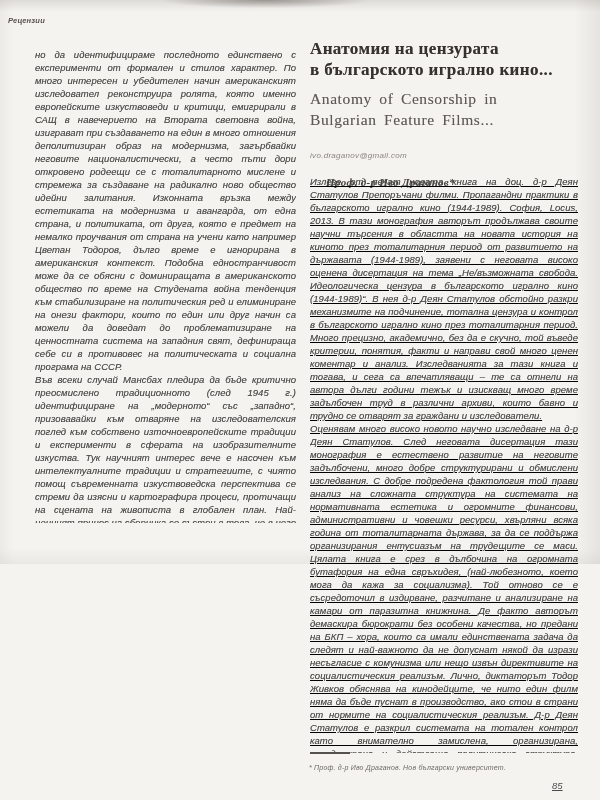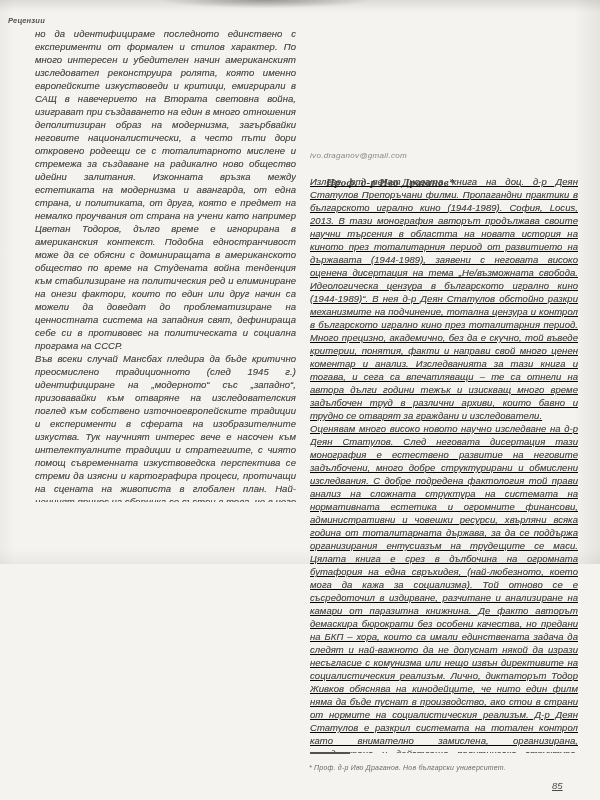--- a/index.html
+++ b/index.html
@@ -25,21 +25,21 @@
   }
   .body-text p{
     margin:0;
     font:italic 9.5px/13px "Liberation Sans",sans-serif;
     color:#4a4a48;
     text-align:justify;
     letter-spacing:0.05px;
     text-shadow:0 0 0.5px rgba(74,74,72,0.55);
   }
   .col-left{
-    position:absolute;left:35px;top:27px;width:261px;height:475px;overflow:hidden;
+    position:absolute;left:35px;top:48px;width:261px;height:475px;overflow:hidden;
   }
   .col-right{
     position:absolute;left:310px;top:38px;width:268px;height:720px;
   }
   .title-bg{
     position:absolute;left:0;top:0;margin:0;
     font:700 17px/21px "Liberation Serif",serif;
     color:#36322d;letter-spacing:0.4px;
     text-shadow:0 0 0.5px rgba(54,50,45,0.5);
   }
@@ -85,22 +85,27 @@
 
   <div class="running-header">Рецензии</div>
 
   <div class="col-left body-text">
       <p>но да идентифицираме последното единствено с експерименти от формален и стилов характер. По много интересен и убедителен начин американският изследовател реконструира ролята, която именно европейските изкуствоведи и критици, емигрирали в САЩ в навечерието на Втората световна война, изиграват при създаването на един в много отношения деполитизиран образ на модернизма, загърбвайки неговите националистически, а често пъти дори откровено родеещи се с тоталитарното мислене и стремежа за създаване на радикално ново общество идейни залитания. Изконната връзка между естетиката на модернизма и авангарда, от една страна, и политиката, от друга, която е предмет на немалко проучвания от страна на учени като например Цветан Тодоров, дълго време е игнорирана в американския контекст. Подобна едностранчивост може да се обясни с доминиращата в американското общество по време на Студената война тенденция към стабилизиране на политическия ред и елиминиране на онези фактори, които по един или друг начин са можели да доведат до проблематизиране на ценностната система на западния свят, дефинираща себе си в противовес на политическата и социална програма на СССР.</p>
       <p>Във всеки случай Мансбах пледира да бъде критично преосмислено традиционното (след 1945 г.) идентифициране на „модерното“ със „западно“, призовавайки към отваряне на изследователския поглед към собствено източноевропейските традиции и експерименти в сферата на изобразителните изкуства. Тук научният интерес вече е насочен към интелектуалните традиции и стратегиите, с чиято помощ съвременната изкуствоведска перспектива се стреми да изясни и картографира процеси, протичащи на сцената на живописта в глобален план. Най-ценният принос на сборника се състои в това, че в него са събрани допълващи се гледни точки, обединени от убеждението, че не е възможно източноевропейските художествени традиции да бъдат разглеждани в изолация от останалите линии на развитие в съвременния свят на изкуството.</p>
     </div>
 
   <div class="col-right">
     <h1 class="title-bg">
-      <br>
+      <span>Анатомия на цензурата</span><br>
+      <span>в българското игрално кино...</span>
     </h1>
+    <h2 class="title-en">
+      <span>Anatomy of Censorship in</span><br>
+      <span>Bulgarian Feature Films...</span>
+    </h2>
     <div class="author">Проф. д-р Иво Драганов*</div>
     <div class="email">ivo.draganov@gmail.com</div>
     <div class="article-body body-text">
         <p>Излезе от печат новата книга на доц. д-р Деян Статулов Препоръчани филми. Пропагандни практики в българското игрално кино (1944-1989). София, Locus, 2013. В тази монография авторът продължава своите научни търсения в областта на новата история на киното през тоталитарния период от развитието на държавата (1944-1989), заявени с неговата високо оценена дисертация на тема „Не/възможната свобода. Идеологическа цензура в българското игрално кино (1944-1989)“. В нея д-р Деян Статулов обстойно разкри механизмите на подчинение, тотална цензура и контрол в българското игрално кино през тоталитарния период. Много прецизно, академично, без да е скучно, той въведе критерии, понятия, факти и направи свой много ценен коментар и анализ. Изследванията за тази книга и тогава, и сега са впечатляващи – те са отнели на автора дълги години тежък и изискващ много време задълбочен труд в различни архиви, които бавно и трудно се отварят за граждани и изследователи.</p>
         <p>Оценявам много високо новото научно изследване на д-р Деян Статулов. След неговата дисертация тази монография е естествено развитие на неговите задълбочени, много добре структурирани и обмислени изследвания. С добре подредена фактология той прави анализ на сложната структура на системата на нормативната естетика и огромните финансови, административни и човешки ресурси, хвърляни всяка година от тоталитарната държава, за да се поддържа организирания ентусиазъм на трудещите се маси. Цялата книга е срез в дълбочина на огромната бутафория на една свръхидея, (най-любезното, което мога да кажа за социализма). Той отново се е съсредоточил в издирване, разчитане и анализиране на камари от паразитна книжнина. Де факто авторът демаскира бюрократи без особени качества, но предани на БКП – хора, които са имали единствената задача да следят и най-важното да не допуснат някой да изрази несъгласие с комунизма или нещо извън директивите на социалистическия реализъм. Лично, диктаторът Тодор Живков обяснява на кинодейците, че нито един филм няма да бъде пуснат в производство, ако стои в страни от нормите на социалистическия реализъм. Д-р Деян Статулов е разкрил системата на тотален контрол като внимателно замислена, организирана, координирана и действаща политическа структура, която контролира на различни нива системата на кинематографията. Той ясно доказва, че на всяка, на пръв поглед, творче-</p>
       </div>
   </div>
 
   <div class="footnote-rule"></div>
   <div class="footnote">* Проф. д-р Иво Драганов. Нов български университет.</div>

